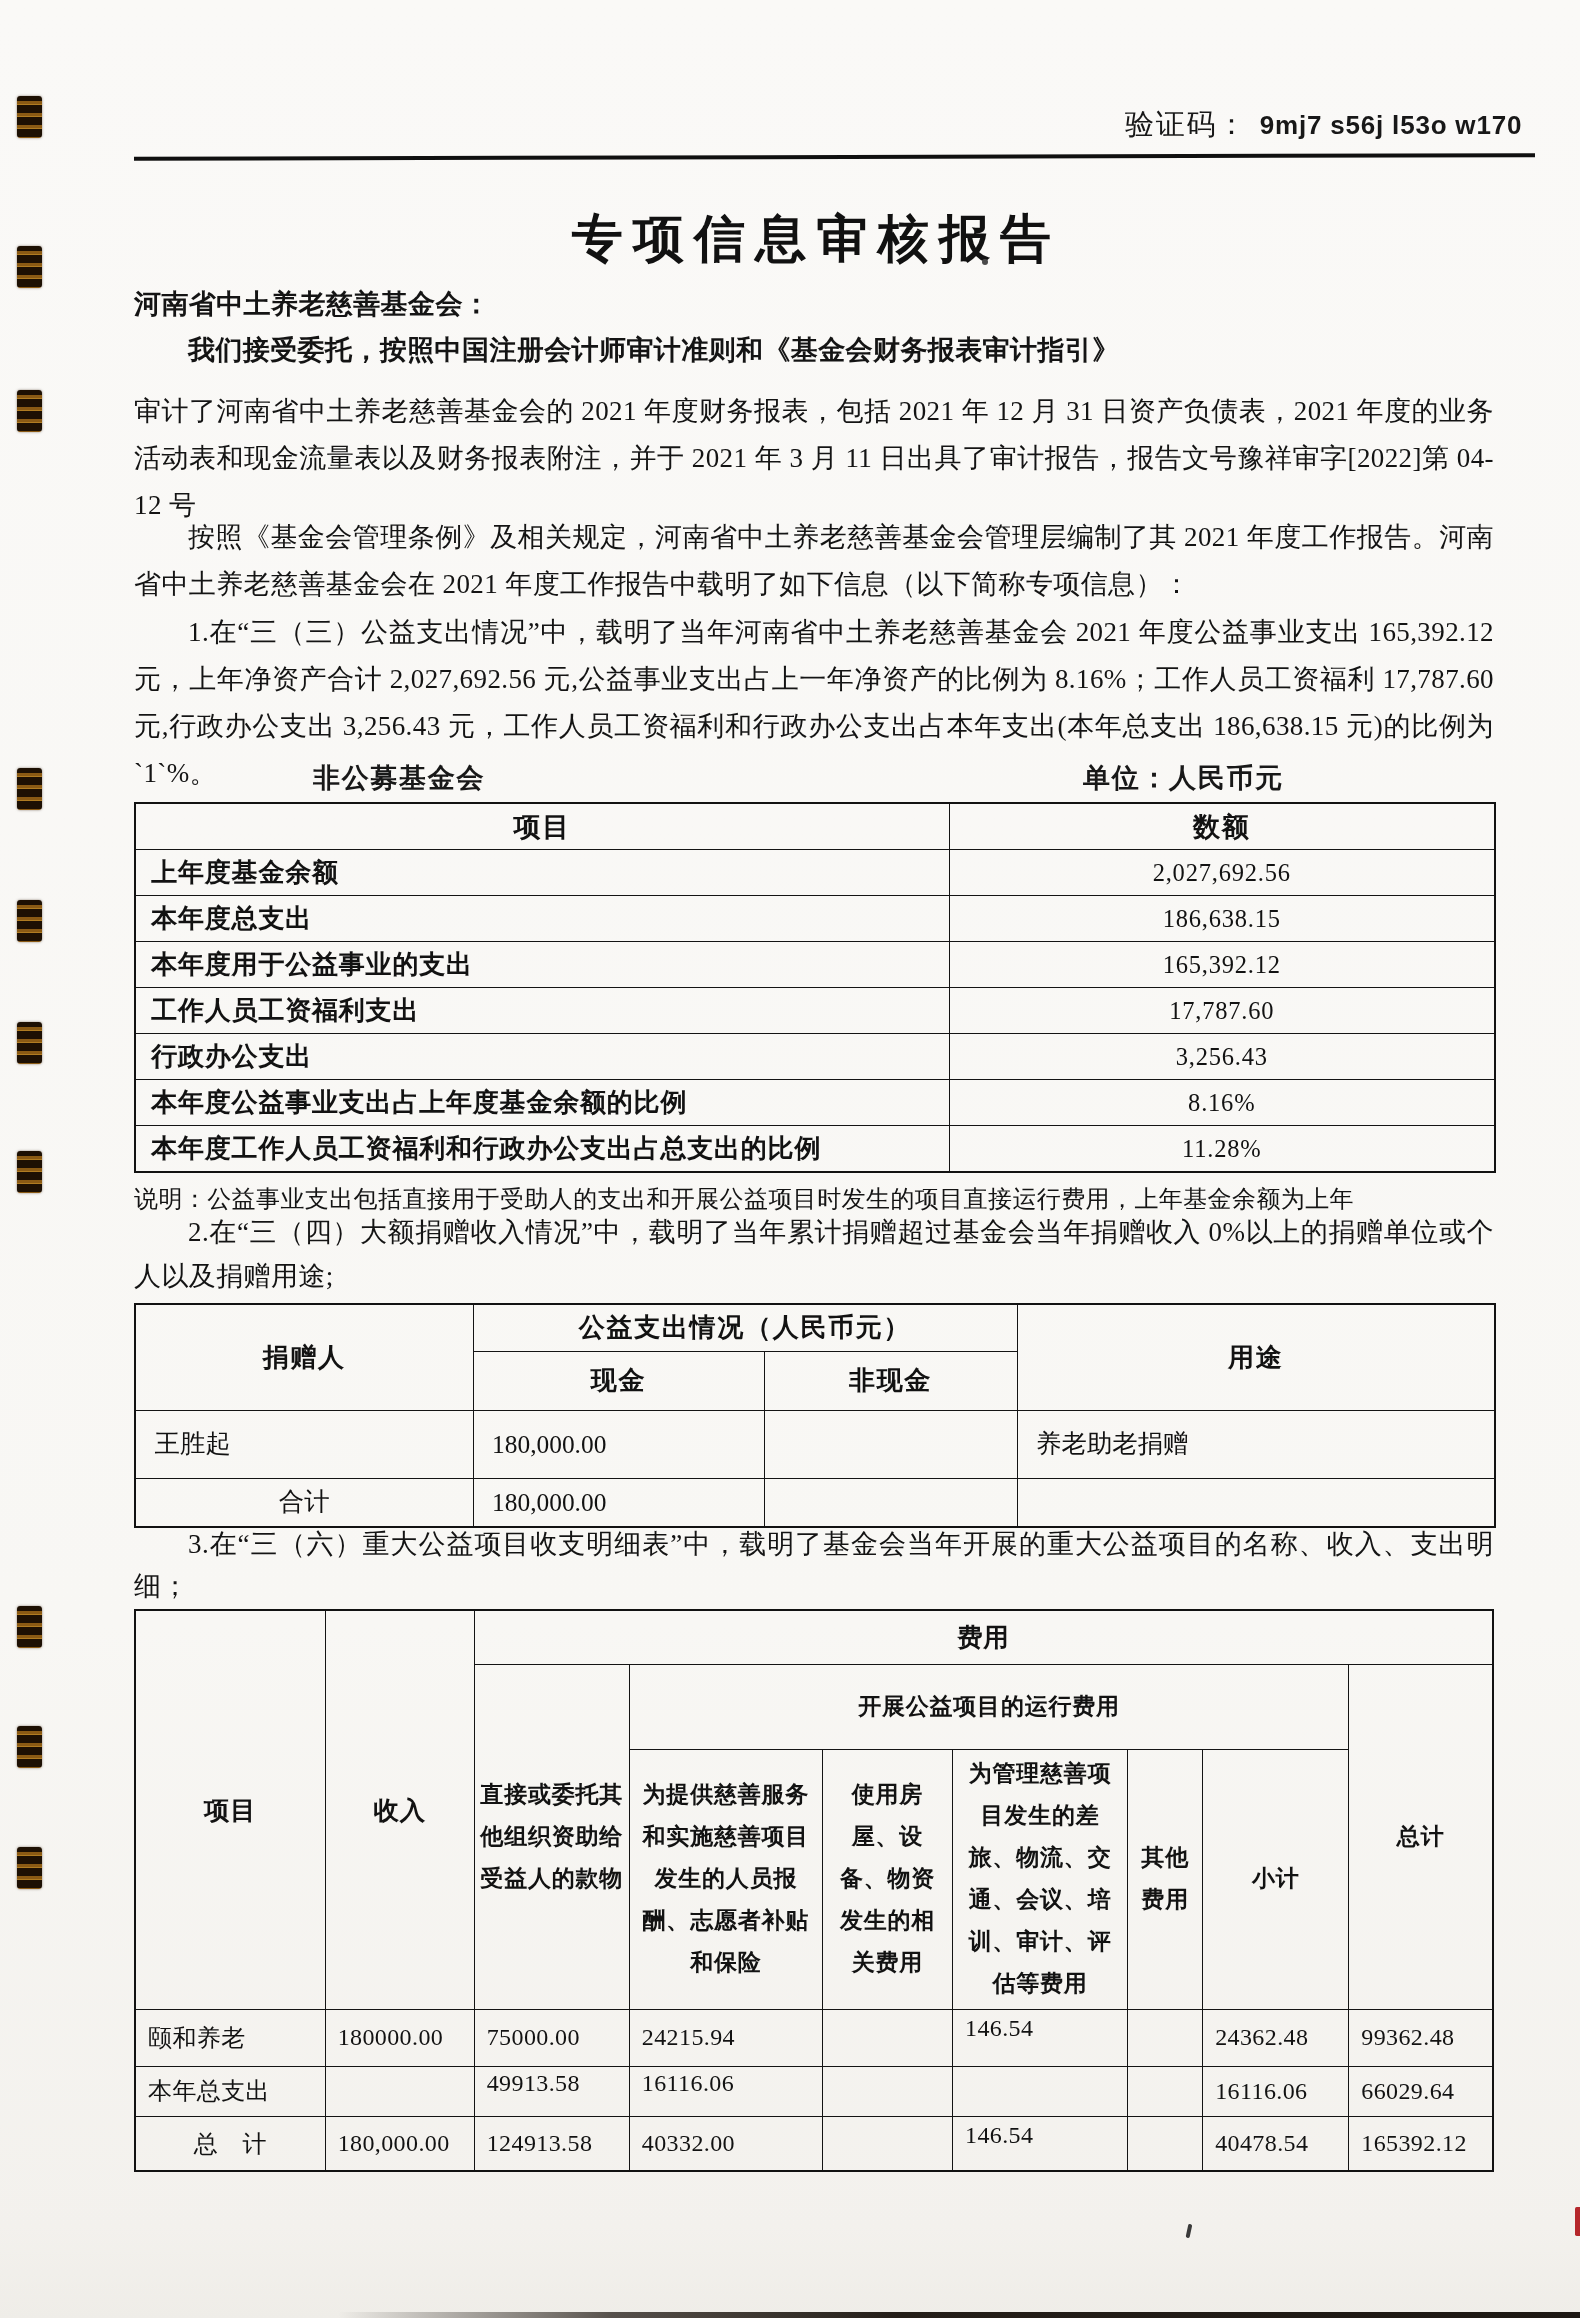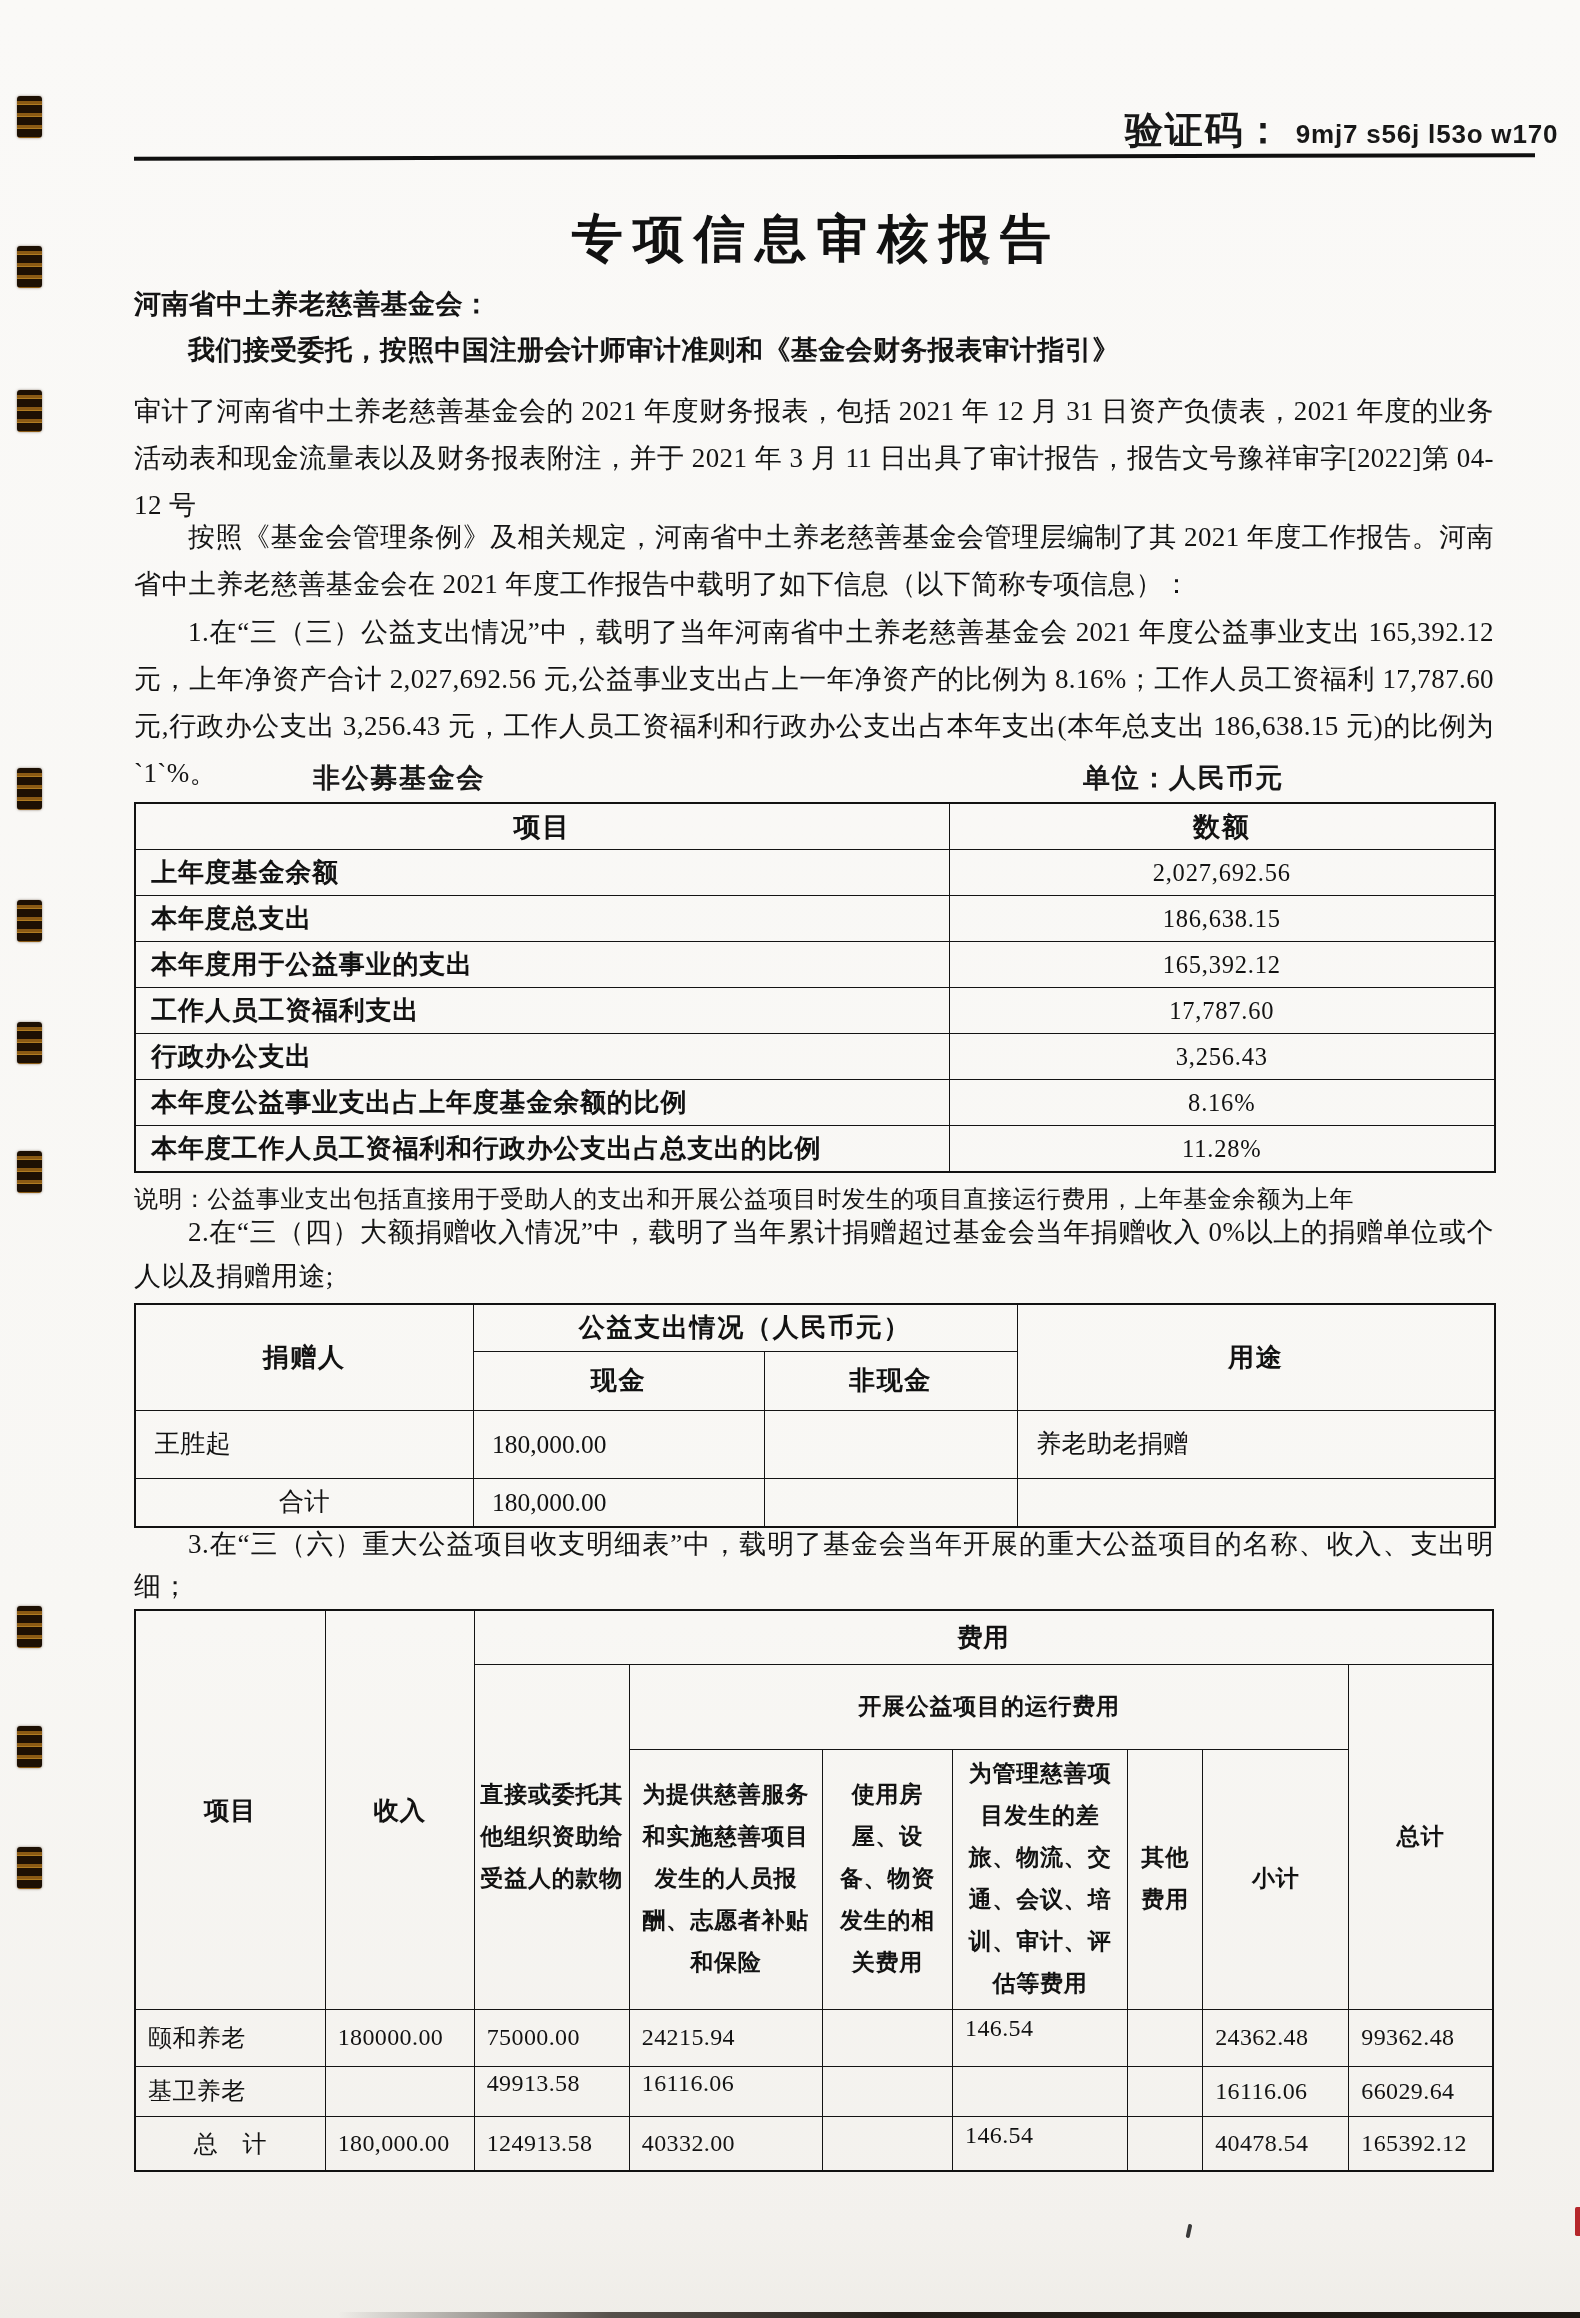--- a/index.html
+++ b/index.html
@@ -15,21 +15,21 @@
   }
   
   .hole{
     position:absolute;left:17px;width:25.4px;height:42px;border-radius:3.4px;
     background:#241505;
     background-image:repeating-linear-gradient(180deg,#1d1003 0 5.1px,#8a5a14 5.1px 7.6px,#b07c22 7.6px 9.3px,#1d1003 9.3px 12px);
     box-shadow:0 0 2.5px rgba(40,20,0,.55);
   }
   
   .vcode{position:absolute;top:105px;left:1125px;white-space:nowrap;font-family:"Liberation Sans",sans-serif;}
-  .vcode .lbl{font-size:38px;font-weight:bold;letter-spacing:1.7px;}
+  .vcode .lbl{font-size:29px;font-weight:normal;letter-spacing:1.7px;}
   .vcode .val{font-size:26px;font-weight:bold;letter-spacing:0.8px;margin-left:12px;}
   .hrule{position:absolute;top:155px;left:134px;width:1401px;height:4.2px;background:#101010;transform:rotate(-0.15deg);}
   .title{
     position:absolute;top:191px;left:12px;width:1581px;margin:14px;
     text-align:center;font-size:51px;font-weight:bold;letter-spacing:10.2px;
     font-family:"Liberation Sans",sans-serif;color:#111;
   }
   
   .para{
     position:absolute;left:134px;width:1360px;margin:0;
@@ -219,21 +219,21 @@
       <td class="l">180000.00</td>
       <td class="l">75000.00</td>
       <td class="l">24215.94</td>
       <td></td>
       <td class="l" style="vertical-align:top;padding-top:5.1px;">146.54</td>
       <td></td>
       <td class="l">24362.48</td>
       <td class="l">99362.48</td>
     </tr>
     <tr class="dr2">
-      <td class="l">基卫养老</td>
+      <td class="l">本年总支出</td>
       <td></td>
       <td class="l" style="vertical-align:top;padding-top:3.4px;">49913.58</td>
       <td class="l" style="vertical-align:top;padding-top:3.4px;">16116.06</td>
       <td></td>
       <td></td>
       <td></td>
       <td class="l">16116.06</td>
       <td class="l">66029.64</td>
     </tr>
     <tr class="dr3">

